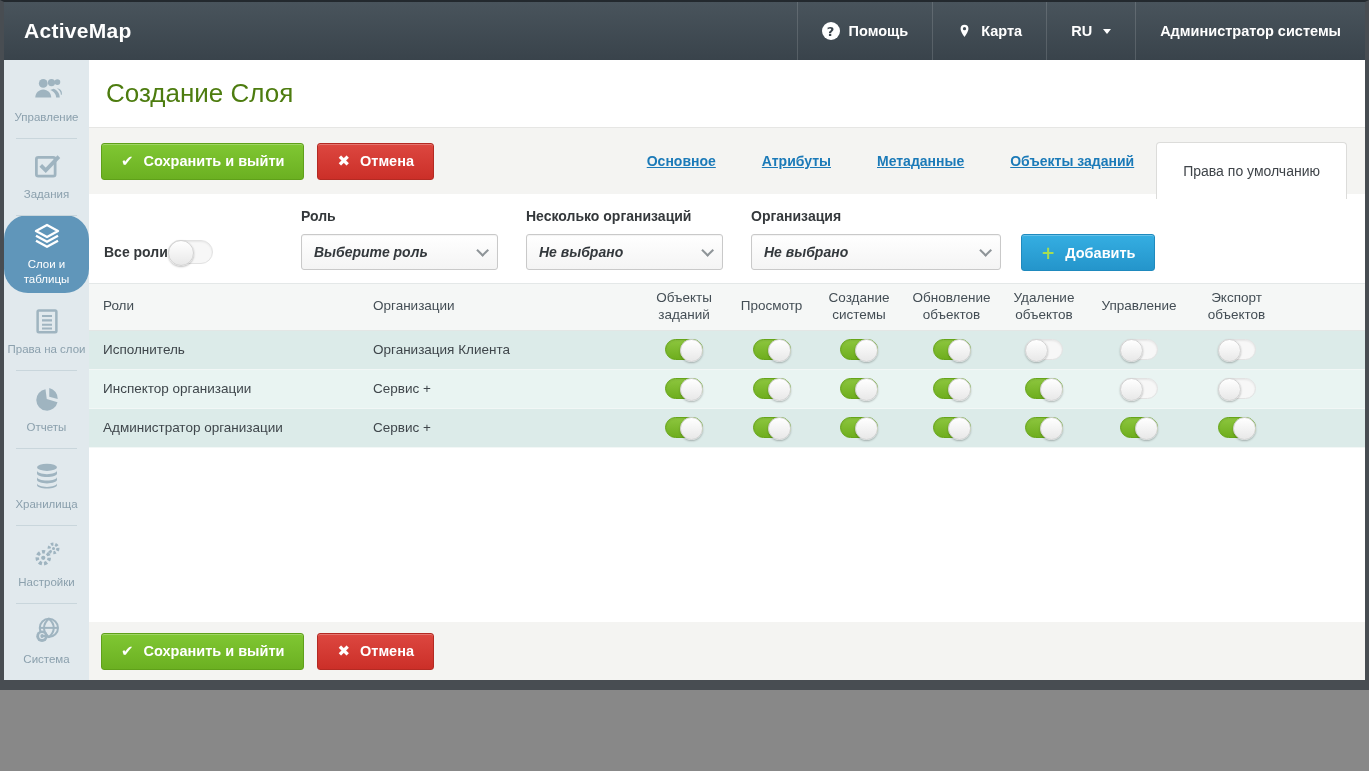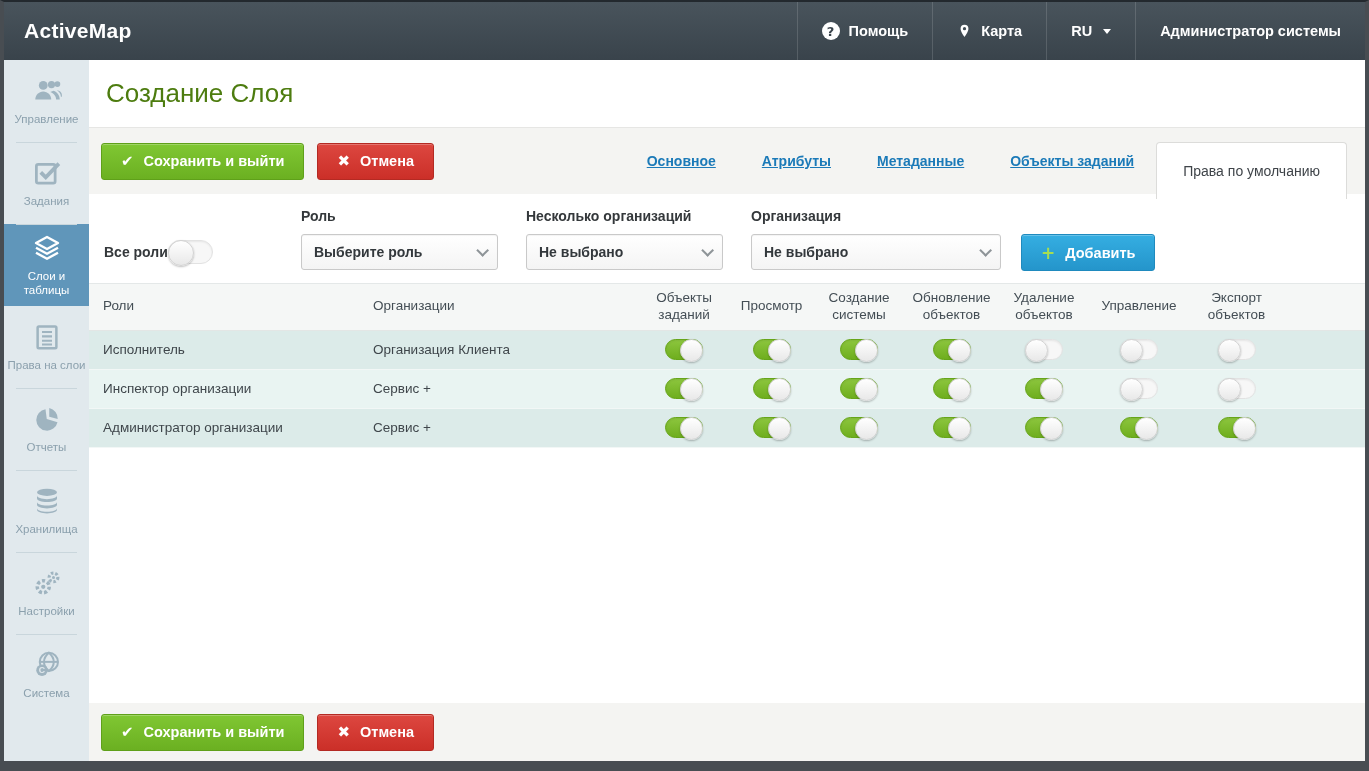--- a/index.html
+++ b/index.html
@@ -1,20 +1,20 @@
 <!DOCTYPE html>
 <html><head>
 <meta charset="utf-8">
 <style>
   * { margin:0; padding:0; box-sizing:border-box; }
   html,body { background:#888; }
   body { font-family:"Liberation Sans","DejaVu Sans",sans-serif; }
 
   .window{
-    width:1369px; height:771px; margin:0 auto;
+    width:1369px; height:690px; margin:0 auto;
     border-left:4px solid #484d52; border-right:4px solid #484d52;
     border-bottom:10px solid #484d52; border-top:2px solid #23292e;
     display:flex; flex-direction:column; background:#fff; overflow:hidden;
   }
 
   
   .topbar{
     height:58px; flex:0 0 58px; display:flex; align-items:stretch;
     background:linear-gradient(#49545c,#39434b); color:#fff;
   }
@@ -43,21 +43,21 @@
   .sidebar{ width:85px; flex:0 0 85px; background:#e1e9ed; display:flex; flex-direction:column; }
   .side-item{
     height:82px; display:flex; flex-direction:column; align-items:center; justify-content:center;
     color:#8ba0ad; cursor:pointer; position:relative; text-align:center;
   }
   .side-item + .side-item::before{
     content:""; position:absolute; top:0; left:12px; right:12px; height:1px; background:#c9d6dc;
   }
   .side-item svg{ display:block; margin-bottom:6px; color:#9fb4c0; }
   .side-label{ font-size:11.5px; line-height:1.25; padding:0 3px; }
-  .side-item.active{ background:#6096ba; color:#fff; }
+  .side-item.active{ background:#6096ba; color:#fff;border-radius:24px; }
   .side-item.active svg{ color:#fff; }
   .side-item.active + .side-item::before{ display:none; }
 
   
   .main{ flex:1; display:flex; flex-direction:column; min-width:0; background:#fff; }
 
   .title-bar{
     height:68px; flex:0 0 68px; display:flex; align-items:center; padding-left:17px;
     border-bottom:1px solid #e6e6e4; background:#fff;
   }
@@ -96,20 +96,21 @@
   }
   .f-group{ display:flex; flex-direction:column; margin-right:28px; }
   .f-label{ font-size:14px; font-weight:bold; color:#34383b; height:21px; margin-bottom:5px; white-space:nowrap; }
   .f-allroles{ width:169px; }
   .f-allroles .f-control{ display:flex; align-items:center; height:36px; }
   .select{
     width:197px; height:36px; border:1px solid #c9c9c9; border-radius:3px;
     background:linear-gradient(#fff,#f4f4f4); display:flex; align-items:center;
     padding:0 12px; font-size:14px; font-weight:bold; color:#33383c; cursor:pointer;
     box-shadow:inset 0 1px 1px rgba(0,0,0,.05);
+    font-style:italic;
   }
   .select.wide{ width:250px; }
   .sel-caret{
     margin-left:auto; width:9px; height:9px; border-right:2.5px solid #8e9498;
     border-bottom:2.5px solid #8e9498; transform:rotate(45deg) translateY(-3px);
   }
   .f-addbtn{ margin-left:-8px; padding-top:26px; }
 
   
   .toggle{

